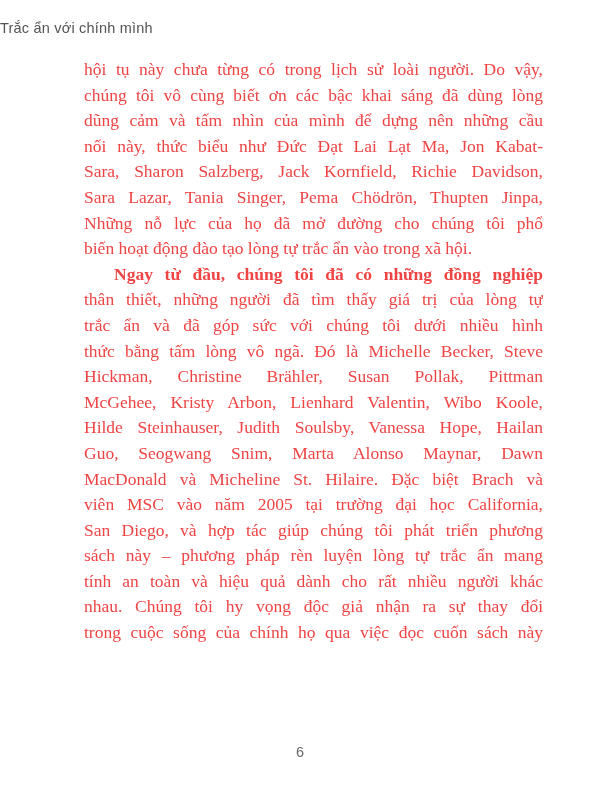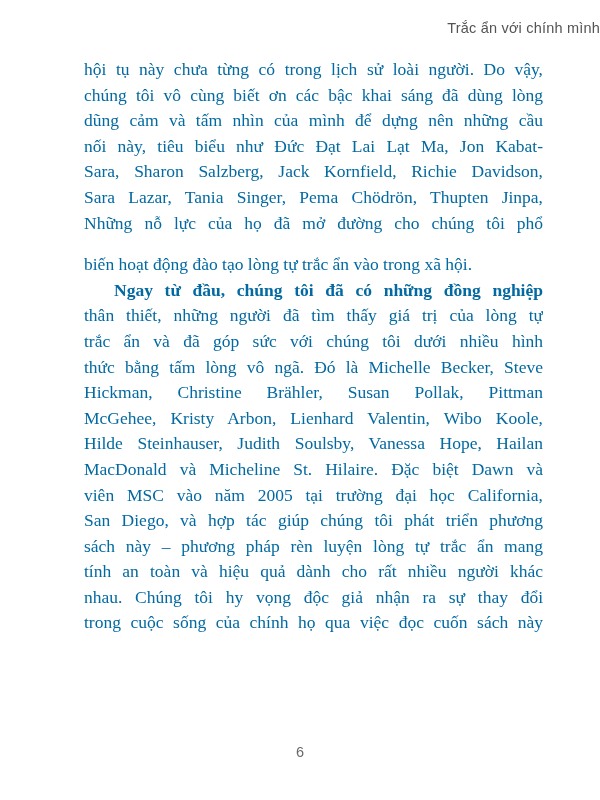--- a/index.html
+++ b/index.html
@@ -12,77 +12,78 @@
   }
   .page {
     position: absolute; left: 0; top: 0;
     width: 600px; height: 800px;
     background: #ffffff;
   }
   .running-header {
     position: absolute;
     left: 0; top: 20px;
     width: 600px;
-    text-align: right;
+    text-align: left;
     font-family: "Liberation Sans", sans-serif;
     font-size: 14.5px;
     letter-spacing: 0.2px;
     color: #545456;
   }
   .textblock {
     position: absolute;
     left: 84px; top: 57px;
     width: 459px;
     font-family: "Liberation Serif", serif;
     font-size: 17.5px;
-    color: #0369a1;
+    color: #ef4444;
   }
   .line {
     height: 25.6px;
     line-height: 25.6px;
     text-align: justify;
     text-align-last: justify;
     overflow: hidden;
     white-space: normal;
   }
   .line.indent { text-indent: 30px; font-weight: bold; }
-  .line.para-end { text-align-last: left; margin-top: 16px; }
+  .line.para-end { text-align-last: left; }
   .page-number {
     position: absolute;
     left: 0; top: 744px;
     width: 600px;
     text-align: center;
     font-family: "Liberation Sans", sans-serif;
     font-size: 14.5px;
     color: #696969;
   }
 </style>
 </head>
 <body>
 
 <div class="page">
   <div class="running-header">Trắc ẩn với chính mình</div>
 
   <div class="textblock">
       <div class="line">hội tụ này chưa từng có trong lịch sử loài người. Do vậy,</div>
       <div class="line">chúng tôi vô cùng biết ơn các bậc khai sáng đã dùng lòng</div>
       <div class="line">dũng cảm và tấm nhìn của mình để dựng nên những cầu</div>
-      <div class="line">nối này, tiêu biểu như Đức Đạt Lai Lạt Ma, Jon Kabat-</div>
+      <div class="line">nối này, thức biểu như Đức Đạt Lai Lạt Ma, Jon Kabat-</div>
       <div class="line">Sara, Sharon Salzberg, Jack Kornfield, Richie Davidson,</div>
       <div class="line">Sara Lazar, Tania Singer, Pema Chödrön, Thupten Jinpa,</div>
       <div class="line">Những nỗ lực của họ đã mở đường cho chúng tôi phổ</div>
       <div class="line para-end">biến hoạt động đào tạo lòng tự trắc ẩn vào trong xã hội.</div>
       <div class="line indent">Ngay từ đầu, chúng tôi đã có những đồng nghiệp</div>
       <div class="line">thân thiết, những người đã tìm thấy giá trị của lòng tự</div>
       <div class="line">trắc ẩn và đã góp sức với chúng tôi dưới nhiều hình</div>
       <div class="line">thức bằng tấm lòng vô ngã. Đó là Michelle Becker, Steve</div>
       <div class="line">Hickman, Christine Brähler, Susan Pollak, Pittman</div>
       <div class="line">McGehee, Kristy Arbon, Lienhard Valentin, Wibo Koole,</div>
       <div class="line">Hilde Steinhauser, Judith Soulsby, Vanessa Hope, Hailan</div>
-      <div class="line">MacDonald và Micheline St. Hilaire. Đặc biệt Dawn và</div>
+      <div class="line">Guo, Seogwang Snim, Marta Alonso Maynar, Dawn</div>
+      <div class="line">MacDonald và Micheline St. Hilaire. Đặc biệt Brach và</div>
       <div class="line">viên MSC vào năm 2005 tại trường đại học California,</div>
       <div class="line">San Diego, và hợp tác giúp chúng tôi phát triển phương</div>
       <div class="line">sách này – phương pháp rèn luyện lòng tự trắc ẩn mang</div>
       <div class="line">tính an toàn và hiệu quả dành cho rất nhiều người khác</div>
       <div class="line">nhau. Chúng tôi hy vọng độc giả nhận ra sự thay đổi</div>
       <div class="line">trong cuộc sống của chính họ qua việc đọc cuốn sách này</div>
     </div>
 
   <div class="page-number">6</div>
 </div>

